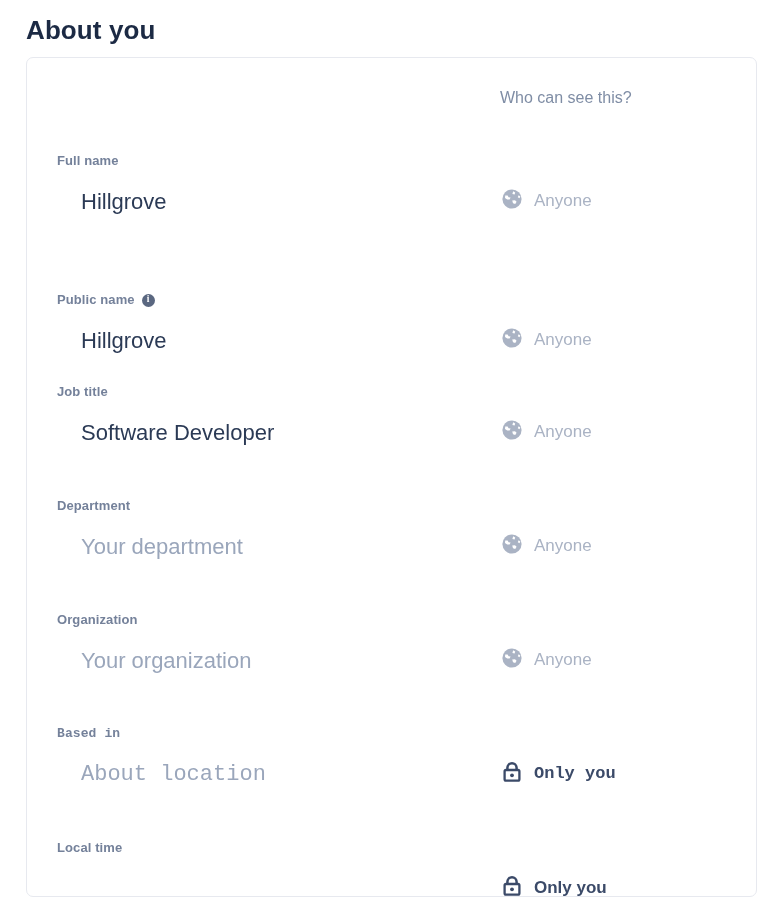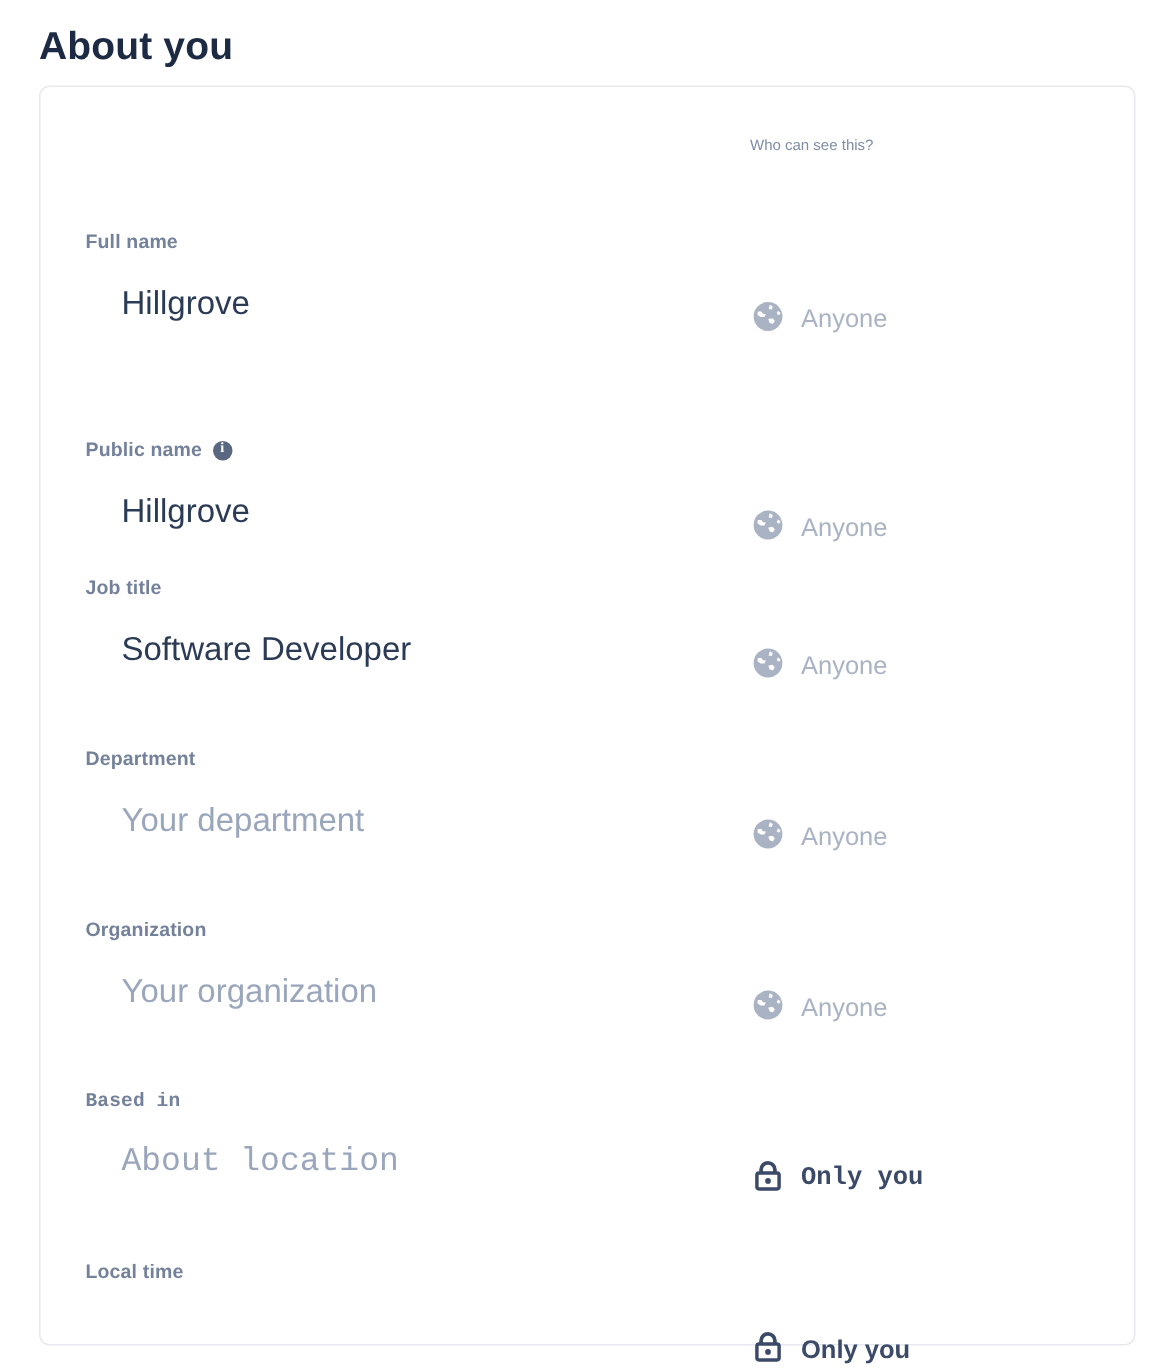--- a/index.html
+++ b/index.html
@@ -45,21 +45,21 @@
     background: #ffffff;
     border: 1px solid #e7e9ef;
     border-radius: 7px;
   }
 
   
   .who-header {
     position: absolute;
     left: 473px;
     top: 31px;
-    font-size: 10px;
+    font-size: 16px;
     color: #7f8da5;
     font-weight: normal;
     line-height: 18px;
     white-space: nowrap;
   }
 
   .field-row {
     position: absolute;
     left: 0;
     width: 100%;
@@ -109,21 +109,21 @@
     white-space: nowrap;
   }
   .field-value.placeholder {
     color: #9aa6bb;
   }
 
   
   .visibility {
     position: absolute;
     left: 473px;
-    top: 48px;
+    top: 36px;
     display: flex;
     align-items: center;
     gap: 10px;
     height: 26px;
   }
   .visibility-label {
     font-size: 17px;
     line-height: 22px;
     white-space: nowrap;
   }

